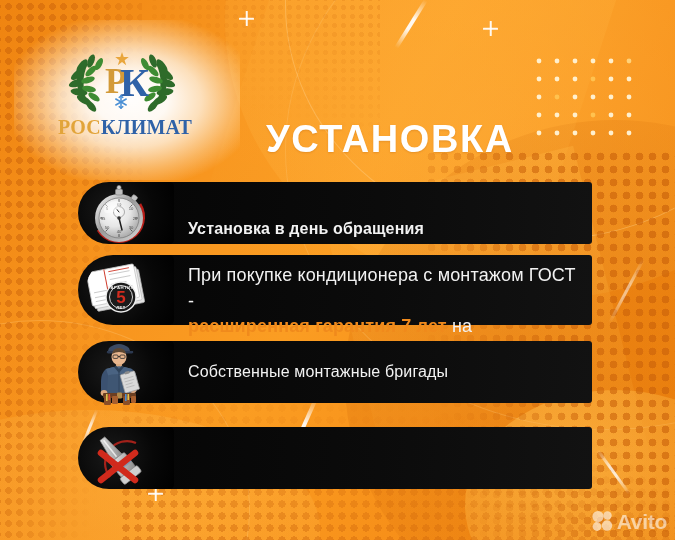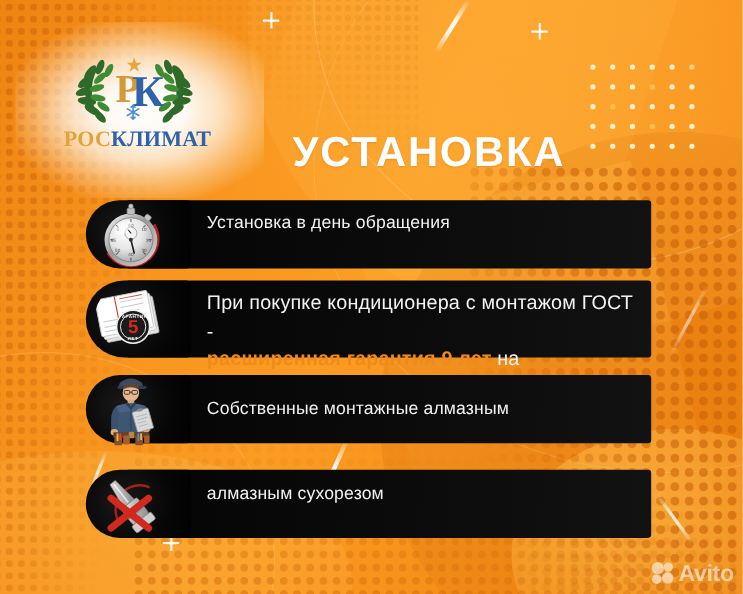--- a/index.html
+++ b/index.html
@@ -224,21 +224,21 @@
     right: 12px;
     color: #F2F2F2;
     font-size: 14.5px;
     line-height: 1.32;
     letter-spacing: .15px;
   }
   .bar-text .accent { color: #F08A1C; font-weight: bold; }
 
   .b1 { top: 182px; height: 62px; }
   .b1 .bar-icon { top: 0px; }
-  .b1 .bar-text { top: 10px; font-size: 16px; }
+  .b1 .bar-text { top: 36px; font-size: 16px; font-weight: bold; }
 
   .b2 { top: 255px; height: 70px; }
   .b2 .bar-icon { top: 2px; }
   .b2 .bar-text { top: 8px; font-size: 18px; line-height: 1.42; }
 
   .b3 { top: 341px; height: 62px; }
   .b3 .bar-icon { top: -2px; }
   .b3 .bar-text { top: 20px; font-size: 16px; }
 
   .b4 { top: 427px; height: 62px; }
@@ -484,21 +484,21 @@
             <circle r="15" fill="#1b1b1b" stroke="#efefef" stroke-width="1.4"></circle>
             <circle r="11.5" fill="none" stroke="#efefef" stroke-width=".9"></circle>
             <text y="5.5" text-anchor="middle" font-family="Liberation Sans, sans-serif" font-size="17" font-weight="bold" fill="#d42b1e">5</text>
             <text y="-8" text-anchor="middle" font-family="Liberation Sans, sans-serif" font-size="4.3" font-weight="bold" fill="#f2f2f2" letter-spacing=".4">ГАРАНТИЯ</text>
             <text y="12.2" text-anchor="middle" font-family="Liberation Sans, sans-serif" font-size="4" font-weight="bold" fill="#f2f2f2" letter-spacing=".6">ЛЕТ</text>
           </g>
         </svg>
       </div>
       <div class="bar-text">
         <div><span>При покупке кондиционера с монтажом ГОСТ -</span></div>
-        <div><span class="accent">расширенная гарантия 9 лет</span><span> на кондиционер и</span></div>
+        <div><span class="accent">расширенная гарантия 7 лет</span><span> на кондиционер и</span></div>
         <div><span>монтаж</span></div>
       </div>
     </div>
 
     <div class="bar b3">
       <div class="bar-plate"></div>
       <div class="bar-cap"></div>
       <div class="bar-icon" style="overflow:visible;">
         <svg viewBox="0 0 66 70" width="66" height="70" style="margin-top:-4px;">
 
@@ -548,21 +548,21 @@
             <rect x="37" y="61" width="7" height="9" rx="1.2" fill="#8a4e28"></rect>
             <rect x="45" y="61" width="5" height="7" rx="1.2" fill="#a85f2e"></rect>
             <rect x="20" y="59" width="1.6" height="7" fill="#e0c24a"></rect>
             <rect x="22.5" y="59" width="1.6" height="6" fill="#d84a3a"></rect>
             <rect x="39" y="59" width="1.6" height="7" fill="#4a8fd4"></rect>
             <rect x="41.5" y="59" width="1.6" height="6" fill="#e0c24a"></rect>
           </g>
         </svg>
       </div>
       <div class="bar-text">
-        <div><span>Собственные монтажные алмазным</span></div>
+        <div><span>Собственные монтажные бригады</span></div>
       </div>
     </div>
 
     <div class="bar b4">
       <div class="bar-plate"></div>
       <div class="bar-cap"></div>
       <div class="bar-icon">
         <svg viewBox="0 0 66 66" width="66" height="66">
           <defs>
             <linearGradient id="chiselG" x1="0" y1="0" x2="1" y2="1">
@@ -579,21 +579,20 @@
             <rect x="22" y="48" width="22" height="8" rx="2" fill="#cfcfcf" stroke="#8d8d8d" stroke-width=".7"></rect>
             <line x1="33" y1="8" x2="33" y2="29" stroke="#ffffff" stroke-width="1.6" opacity=".7"></line>
           </g>
           <g stroke="#d12a1c" stroke-width="6.5" stroke-linecap="round">
             <line x1="15" y1="26" x2="49" y2="53"></line>
             <line x1="49" y1="26" x2="15" y2="53"></line>
           </g>
         </svg>
       </div>
       <div class="bar-text">
-        <div><span>алмазным сухорезом</span></div>
       </div>
     </div>
 
   </div>
 
   <div class="avito">
     <svg width="22" height="22" viewBox="0 0 22 22">
       <circle cx="7" cy="6.5" r="5.6" fill="rgba(255,255,255,.92)"></circle>
       <circle cx="16.5" cy="5.5" r="4.2" fill="rgba(255,255,255,.92)"></circle>
       <circle cx="6" cy="16.5" r="4.4" fill="rgba(255,255,255,.92)"></circle>

